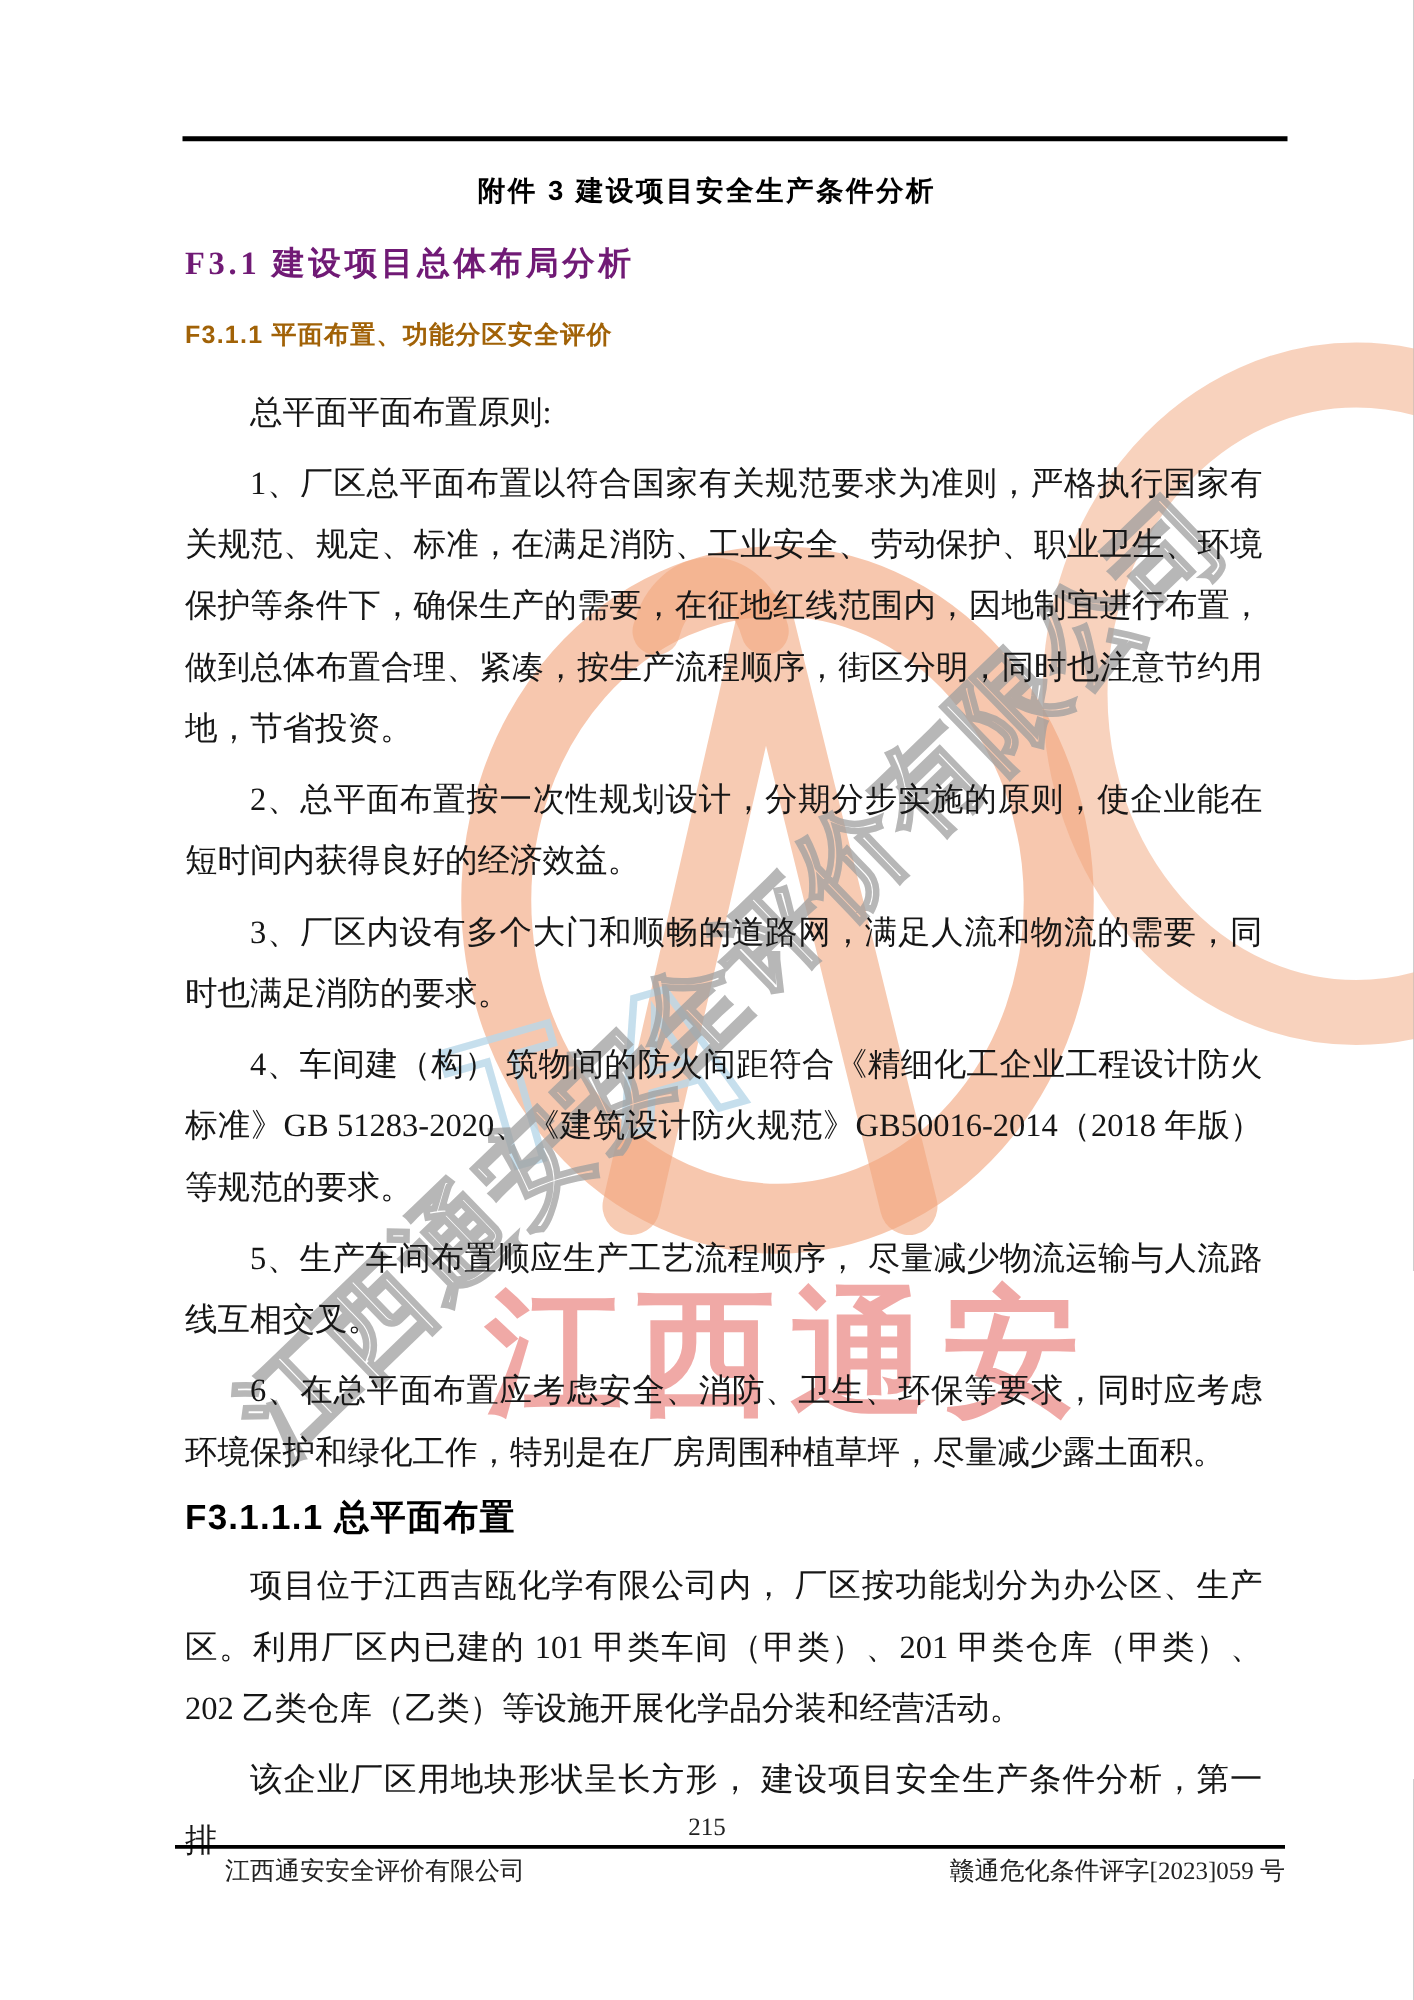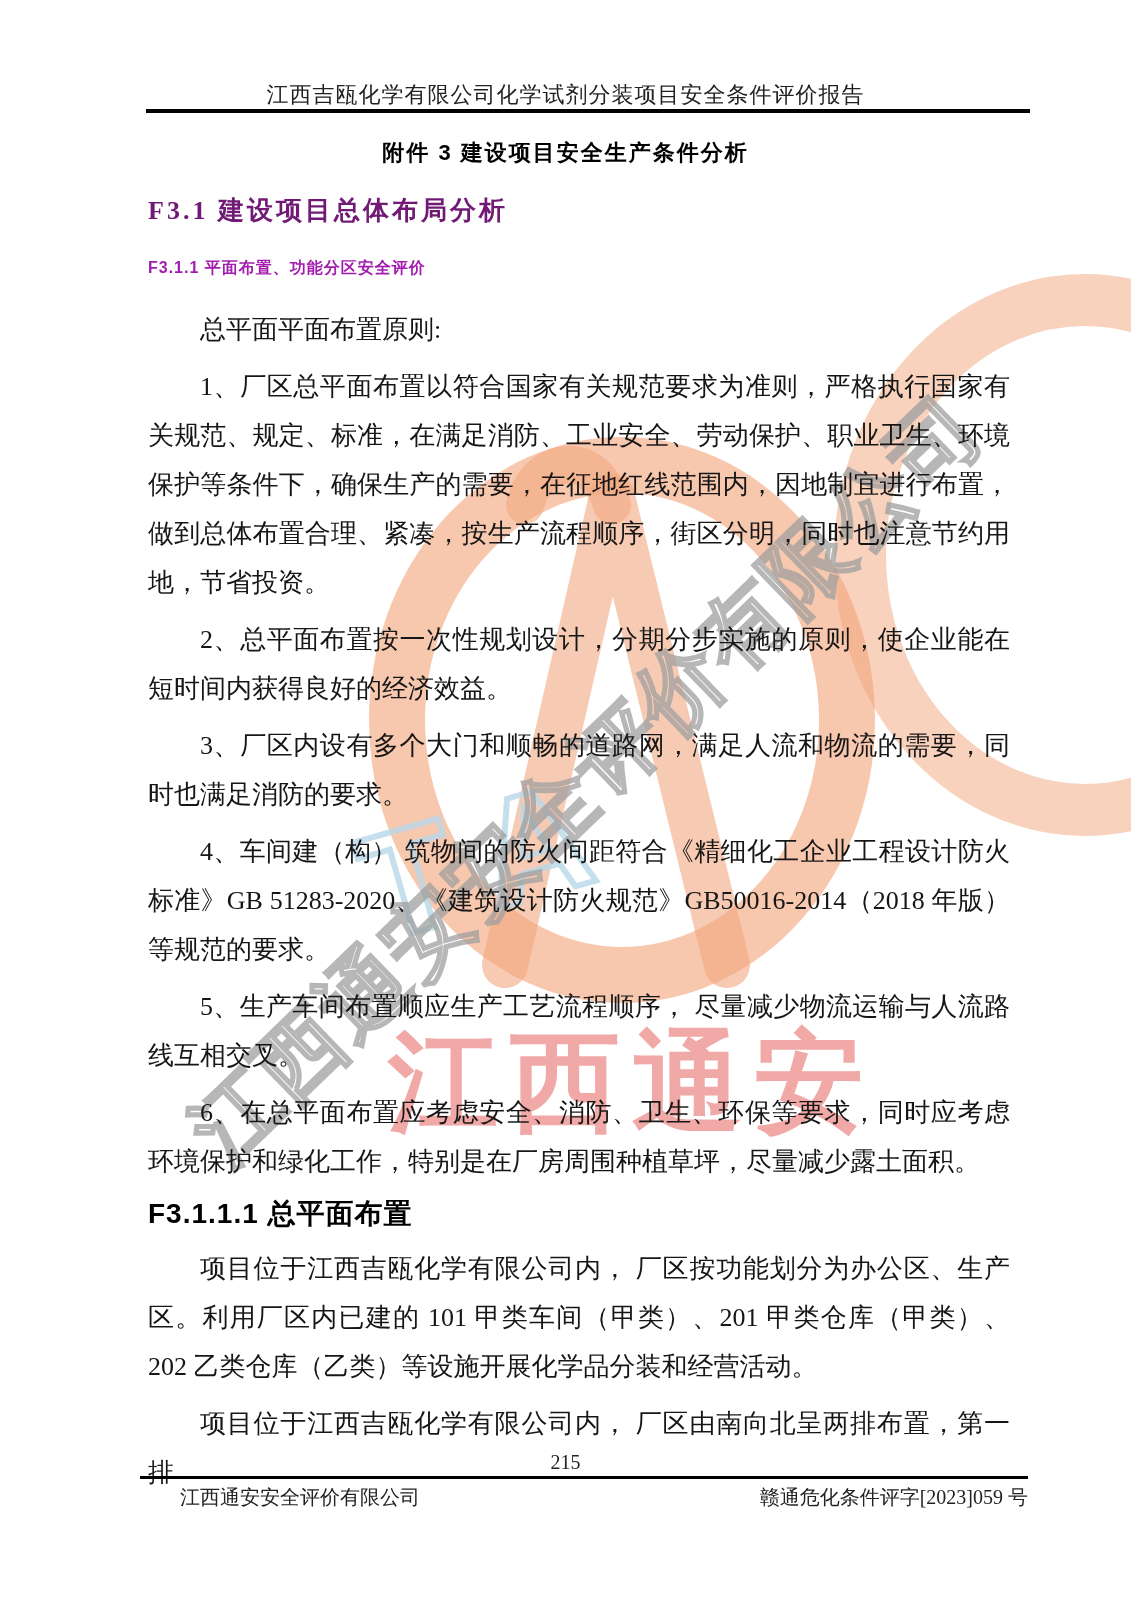--- a/index.html
+++ b/index.html
@@ -29,21 +29,21 @@
     font-weight:bold;font-size:22px;line-height:40px;letter-spacing:2px;color:#000;
   }
   .h-f31{
     position:absolute;top:195px;left:148px;
     font-weight:bold;font-size:26px;line-height:32px;letter-spacing:3px;color:#701a75;
     font-family:"Liberation Serif","DejaVu Serif",serif;
   }
   .h-f311{
     position:absolute;top:253px;left:148px;
     font-family:"Liberation Sans","DejaVu Sans",sans-serif;
-    font-weight:bold;font-size:16px;line-height:30px;letter-spacing:1px;color:#a21caf;
+    font-weight:bold;font-size:20px;line-height:30px;letter-spacing:1px;color:#a16207;
   }
   .body-flow{
     position:absolute;top:305px;left:148px;width:862px;
     font-size:26px;line-height:49px;
     text-align:justify;text-align-last:left;
   }
   .body-flow p{margin:8px 0 0;text-indent:2em;}
   .body-flow p.lead{margin-top:0;}
   .h-f3111{
     margin:6px 0 0;text-indent:0;
@@ -80,40 +80,39 @@
       <text x="360" y="920" font-size="150" font-family="Liberation Sans, DejaVu Sans, sans-serif" font-weight="bold" fill="none" stroke-width="6" letter-spacing="40" opacity="0.8" transform="rotate(-16 450 860)" stroke="#b9d8e9">TA</text>
 
       <text x="0" y="28" text-anchor="middle" font-size="86" font-family="Liberation Sans, DejaVu Sans, sans-serif" font-weight="bold" fill="none" stroke-width="2.5" opacity="0.75" letter-spacing="2" transform="translate(587 780) rotate(-44)" stroke="#9f9f9f">江西通安安全评价有限公司</text>
 
       <text x="388" y="1120" font-size="110" font-family="Liberation Sans, DejaVu Sans, sans-serif" font-weight="bold" opacity="0.5" letter-spacing="12" fill="#e25550">江西通安</text>
     </svg>
   </div>
 
   <div class="content">
 
-    <div class="running-title">江西吉瓯化学有限公司化学试剂分装项目安全条件评价报告</div>
     <div class="header-rule"></div>
 
     <div class="doc-title">附件 3 建设项目安全生产条件分析</div>
 
     <div class="h-f31">F3.1 建设项目总体布局分析</div>
 
     <div class="h-f311">F3.1.1 平面布置、功能分区安全评价</div>
 
     <div class="body-flow">
       <p class="lead">总平面平面布置原则:</p>
       <p>1、厂区总平面布置以符合国家有关规范要求为准则，严格执行国家有关规范、规定、标准，在满足消防、工业安全、劳动保护、职业卫生、环境保护等条件下，确保生产的需要，在征地红线范围内，因地制宜进行布置，做到总体布置合理、紧凑，按生产流程顺序，街区分明，同时也注意节约用地，节省投资。</p>
       <p>2、总平面布置按一次性规划设计，分期分步实施的原则，使企业能在短时间内获得良好的经济效益。</p>
       <p>3、厂区内设有多个大门和顺畅的道路网，满足人流和物流的需要，同时也满足消防的要求。</p>
       <p>4、车间建（构） 筑物间的防火间距符合《精细化工企业工程设计防火标准》GB 51283-2020、《建筑设计防火规范》GB50016-2014（2018 年版）等规范的要求。</p>
       <p>5、生产车间布置顺应生产工艺流程顺序， 尽量减少物流运输与人流路线互相交叉。</p>
       <p>6、在总平面布置应考虑安全、消防、卫生、环保等要求，同时应考虑环境保护和绿化工作，特别是在厂房周围种植草坪，尽量减少露土面积。</p>
       <div class="h-f3111">F3.1.1.1 总平面布置</div>
       <p class="after-head">项目位于江西吉瓯化学有限公司内， 厂区按功能划分为办公区、生产区。利用厂区内已建的 101 甲类车间（甲类）、201 甲类仓库（甲类）、202 乙类仓库（乙类）等设施开展化学品分装和经营活动。</p>
-      <p>项目位于江西吉瓯化学有限公司内， 厂区由南向北呈两排布置，第一排</p>
+      <p>该企业厂区用地块形状呈长方形， 建设项目安全生产条件分析，第一排</p>
     </div>
 
     <div class="page-num">215</div>
     <div class="footer-rule"></div>
     <div class="footer-row">
       <span>江西通安安全评价有限公司</span>
       <span>赣通危化条件评字[2023]059 号</span>
     </div>
 
   </div>

